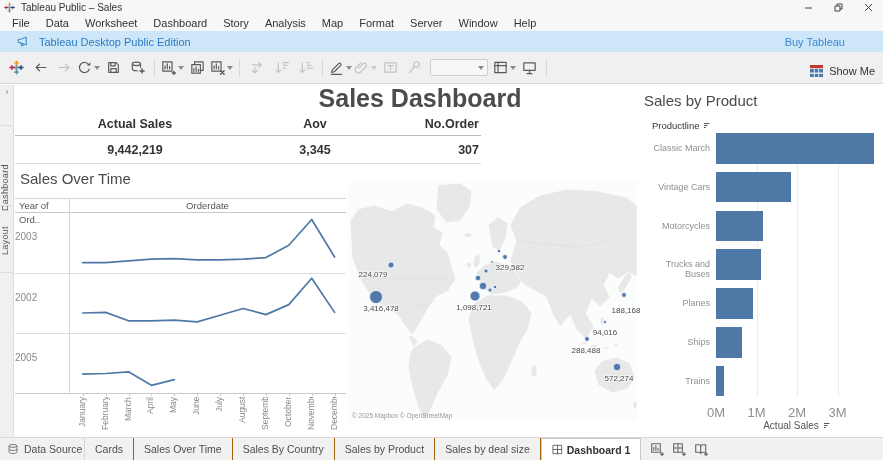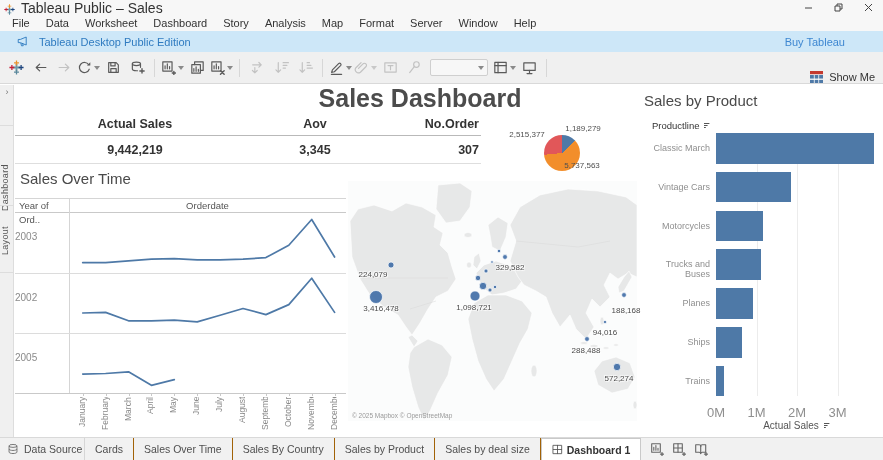--- a/index.html
+++ b/index.html
@@ -2,21 +2,21 @@
 <html><head>
 <meta charset="utf-8">
 <style>
   html,body{margin:0;padding:0;background:#ccc;}
   #app{position:relative;width:883px;height:460px;background:#fff;overflow:hidden;
        font-family:"Liberation Sans",sans-serif;-webkit-font-smoothing:antialiased;color:#333;}
   #app *{box-sizing:border-box;}
 
   
   .titlebar{position:absolute;left:0;top:0;width:883px;height:15px;background:#f7f7f7;
-            display:flex;align-items:center;font-size:14px;color:#333;}
+            display:flex;align-items:center;font-size:10px;color:#333;}
   .titlebar .appicon{width:11px;height:11px;margin:0 6px 0 4px;}
   .win-controls{position:absolute;right:0;top:0;height:15px;display:flex;}
   .win-btn{width:30px;height:15px;display:flex;align-items:center;justify-content:center;cursor:default;}
   .menubar{position:absolute;left:0;top:15px;width:883px;height:16px;background:#f7f7f7;
            display:flex;align-items:center;font-size:11px;color:#333;padding-left:4px;}
   .menu-item{padding:0 8px;line-height:16px;}
   .banner{position:absolute;left:0;top:31px;width:883px;height:21px;background:#cde7f8;
           display:flex;align-items:center;font-size:11px;color:#2f7bc0;}
   .banner .flag{margin:0 10px 0 16px;width:13px;height:13px;}
   .banner-action{position:absolute;right:38px;color:#3e87d1;font-size:11px;}
@@ -25,21 +25,21 @@
   .tb-btn{height:24px;min-width:22px;display:flex;align-items:center;justify-content:center;
           color:#5a5a5a;margin:0 1px;}
   .tb-btn svg{width:15px;height:15px;}
   .tb-btn.disabled{color:#c2c2c2;}
   .tb-sep{width:1px;height:18px;background:#d7d7d7;margin:0 5px;}
   .caret{width:0;height:0;border-left:3px solid transparent;border-right:3px solid transparent;
          border-top:4px solid #8a8a8a;margin-left:2px;}
   .disabled .caret{border-top-color:#c8c8c8;}
   .fit-box{width:58px;height:17px;border:1px solid #cfcfcf;background:#f7f7f7;border-radius:2px;
            margin:0 4px;display:flex;align-items:center;justify-content:flex-end;padding-right:3px;}
-  .showme{position:absolute;right:8px;top:70px;display:flex;align-items:center;font-size:11px;color:#333;}
+  .showme{position:absolute;right:8px;top:64px;display:flex;align-items:center;font-size:11px;color:#333;}
   .showme svg{width:15px;height:14px;margin-right:5px;}
 
   
   .leftstrip{position:absolute;left:0;top:85px;width:14px;height:352px;background:#f0f0f0;
              border-right:1px solid #ddd;font-size:9px;color:#555;}
   .strip-chevron{position:absolute;top:2px;left:0;width:14px;text-align:center;color:#777;font-size:9px;}
   .strip-div{position:absolute;left:0;width:14px;height:1px;background:#ddd;}
   .vtab{position:absolute;left:0;width:14px;writing-mode:vertical-rl;transform:rotate(180deg);
         text-align:center;letter-spacing:.3px;}
 
@@ -357,26 +357,20 @@
           <div class="kpi-cell c1">Aov</div>
           <div class="kpi-cell c2">No.Order</div>
         </div>
       <div class="kpi-row kpi-vals">
           <div class="kpi-cell c0">9,442,219</div>
           <div class="kpi-cell c1">3,345</div>
           <div class="kpi-cell c2">307</div>
         </div>
     </div>
 
-    <div class="pie-panel">
-      <div class="pie" style="background: conic-gradient(rgb(78, 121, 167) 0deg, rgb(78, 121, 167) 45.3deg, rgb(242, 142, 43) 45.3deg, rgb(242, 142, 43) 264.1deg, rgb(225, 87, 89) 264.1deg, rgb(225, 87, 89) 360deg);"></div>
-      <span class="pie-label" style="left:47px;top:39px">2,515,377</span>
-      <span class="pie-label" style="left:103px;top:33px">1,189,279</span>
-      <span class="pie-label" style="left:102px;top:70px">5,737,563</span>
-    </div>
 
     <div class="sot-panel">
       <div class="sot-title">Sales Over Time</div>
       <div class="sot-header">
         <span class="yf">Year of Ord..</span>
         <span class="cf">Orderdate</span>
       </div>
       <div class="sot-vline"></div>
       <div>
           <div class="sot-pane" style="top: 45px;">

